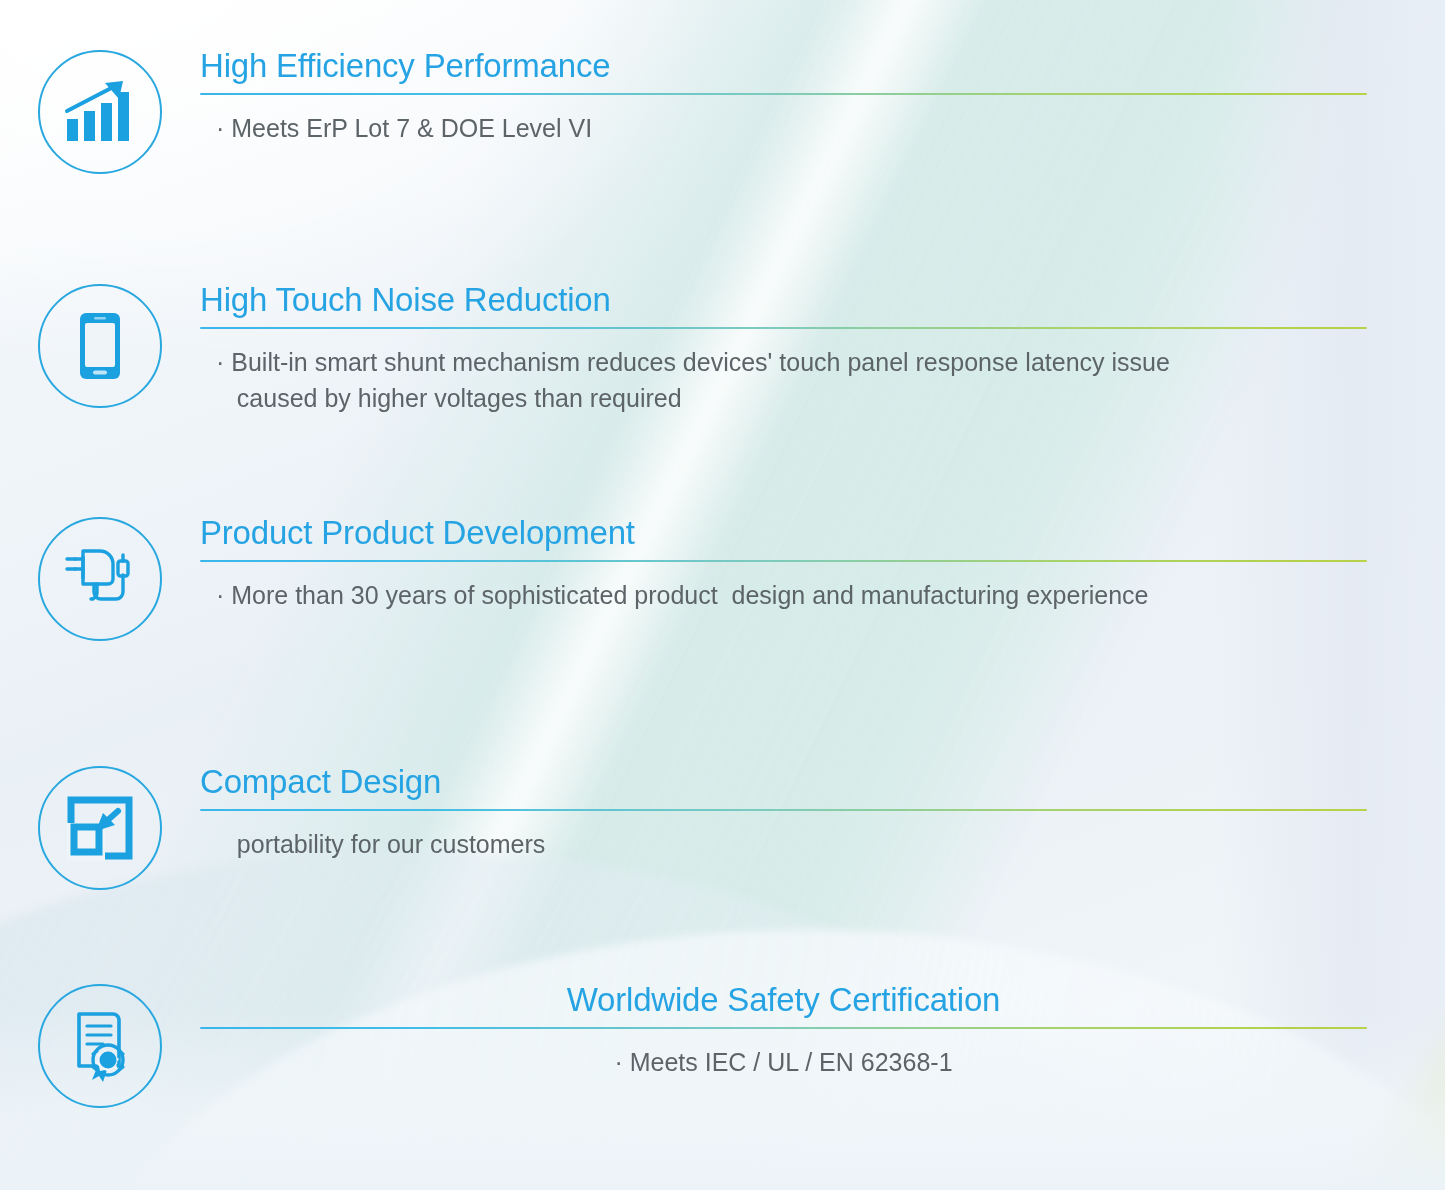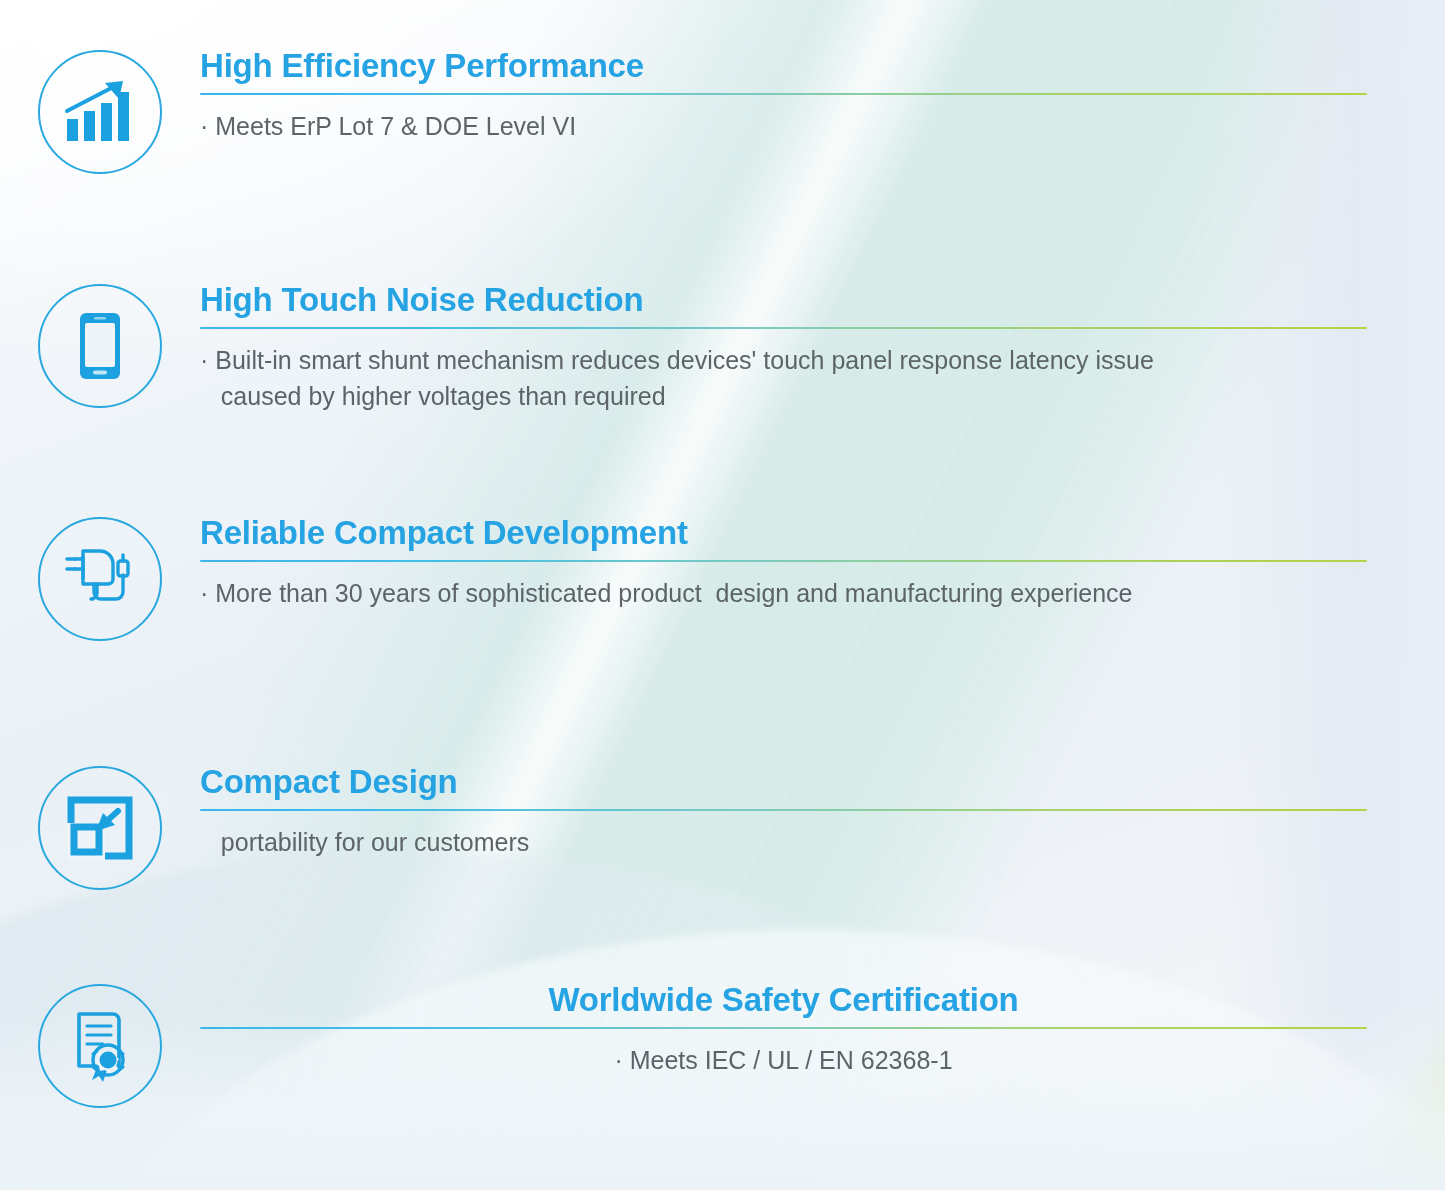--- a/index.html
+++ b/index.html
@@ -126,34 +126,34 @@
   }
   .icon-circle svg { display: block; }
 
   .text-cell {
     flex: 1 1 auto;
     padding-right: 78px;
   }
   .feature-title {
     color: #26a3e3;
     font-size: 33px;
-    font-weight: bold;
+    font-weight: normal;
     letter-spacing: -0.2px;
     line-height: 1.12;
     margin: 0 0 8px 0;
     white-space: nowrap;
   }
   .feature-rule {
     height: 2.5px;
     width: 100%;
     background: linear-gradient(90deg, #3ab6ea 0%, #41bde8 18%, #7ccbbf 48%, #a8d36a 74%, #b3d14a 94%, #b8d249 100%);
     border-radius: 2px;
     margin-bottom: 14px;
   }
-  .bullets { margin: 0; }
+  .bullets { margin: 16px; }
   .bullet-line {
     color: #5c6468;
     font-size: 25px;
     line-height: 1.38;
     white-space: pre-wrap;
   }
   .bullet-line + .bullet-line { margin-top: 1px; }
 </style>
 </head>
 <body>
@@ -227,21 +227,21 @@
             <path d="M6 14 H14"></path>
             <path d="M6 24 H14"></path>
             <path d="M36 39 V48 a6 6 0 0 1 -6 6 H32" fill="none"></path>
             <path d="M33 39 V47 a7 7 0 0 0 7 7 H55 a7 7 0 0 0 7 -7 V30"></path>
             <rect x="57" y="16" width="10" height="15" rx="2.5"></rect>
             <path d="M62 10 V16"></path>
           </svg>
         </div>
       </div>
       <div class="text-cell">
-        <div class="feature-title">Reliable Compact Development</div>
+        <div class="feature-title">Product Product Development</div>
         <div class="feature-rule"></div>
         <div class="bullets">
           <div class="bullet-line">· More than 30 years of sophisticated product  design and manufacturing experience</div>
         </div>
       </div>
     </div>
 
     <div class="feature-row" style="top:764px;">
       <div class="icon-cell">
         <div class="icon-circle">

